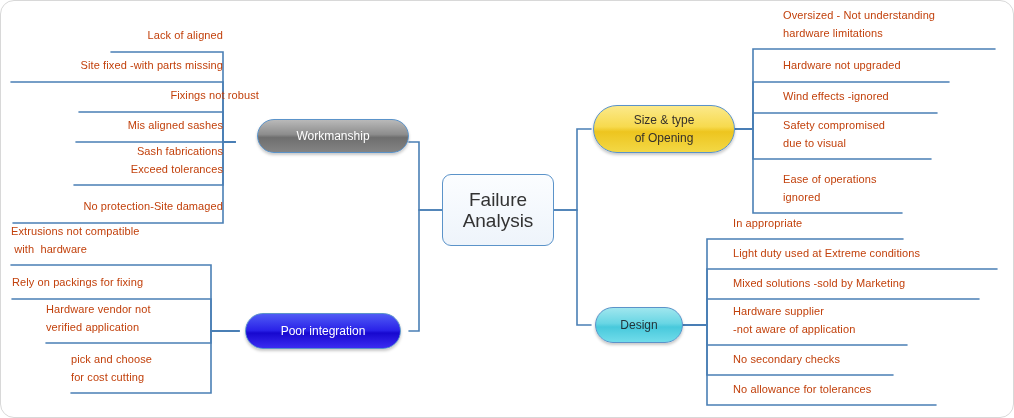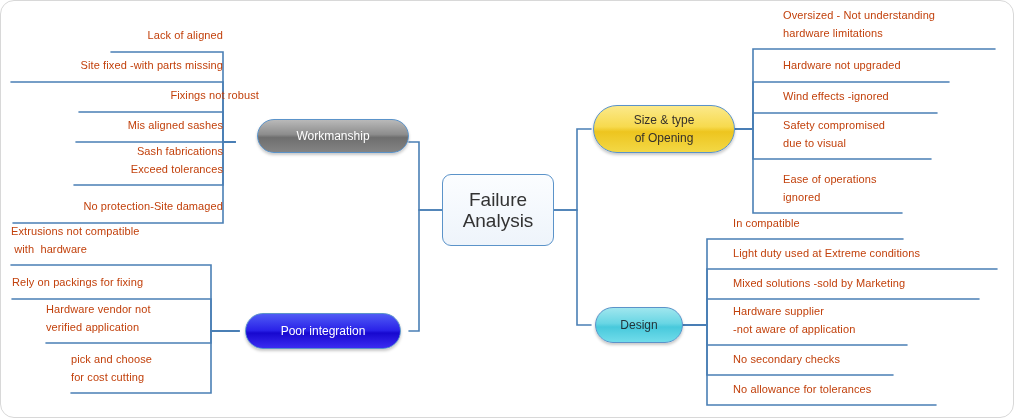--- a/index.html
+++ b/index.html
@@ -155,21 +155,21 @@
 
   <div class="leaf l" style="left:782px;top:6px;width:230px;">Oversized - Not understanding
 hardware limitations</div>
   <div class="leaf l" style="left:782px;top:56px;width:230px;">Hardware not upgraded</div>
   <div class="leaf l" style="left:782px;top:87px;width:230px;">Wind effects -ignored</div>
   <div class="leaf l" style="left:782px;top:116px;width:230px;">Safety compromised
 due to visual</div>
   <div class="leaf l" style="left:782px;top:170px;width:230px;">Ease of operations
 ignored</div>
 
-  <div class="leaf l" style="left:732px;top:214px;width:282px;">In compatible</div>
+  <div class="leaf l" style="left:732px;top:214px;width:282px;">In appropriate</div>
   <div class="leaf l" style="left:732px;top:244px;width:282px;">Light duty used at Extreme conditions</div>
   <div class="leaf l" style="left:732px;top:274px;width:282px;">Mixed solutions -sold by Marketing</div>
   <div class="leaf l" style="left:732px;top:302px;width:282px;">Hardware supplier
 -not aware of application</div>
   <div class="leaf l" style="left:732px;top:350px;width:282px;">No secondary checks</div>
   <div class="leaf l" style="left:732px;top:380px;width:282px;">No allowance for tolerances</div>
 
 </div>
 
 </body></html>

